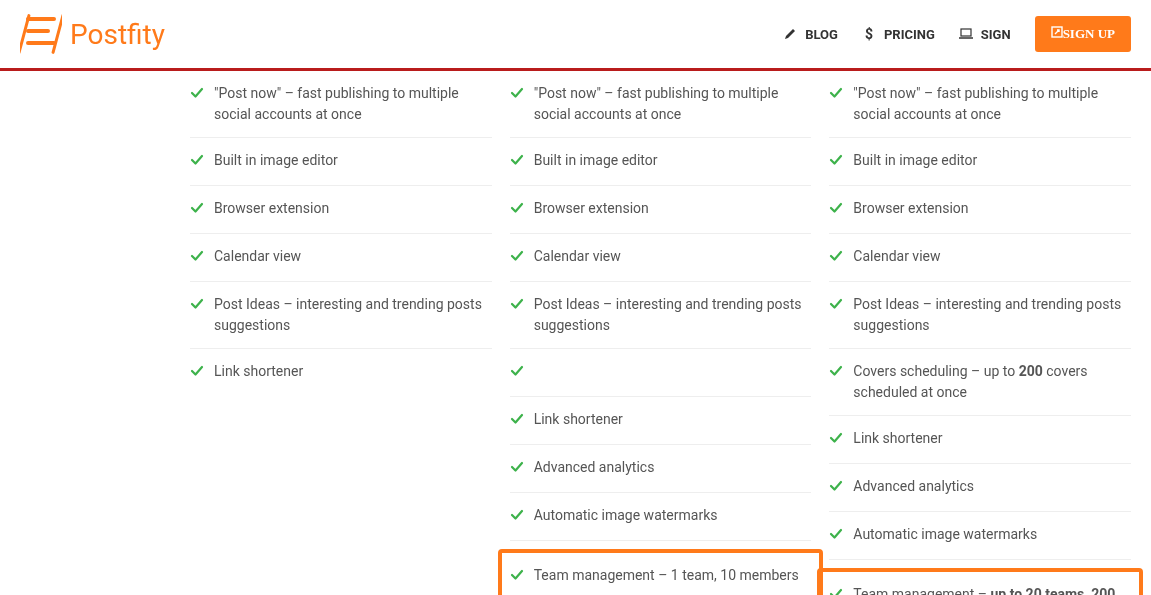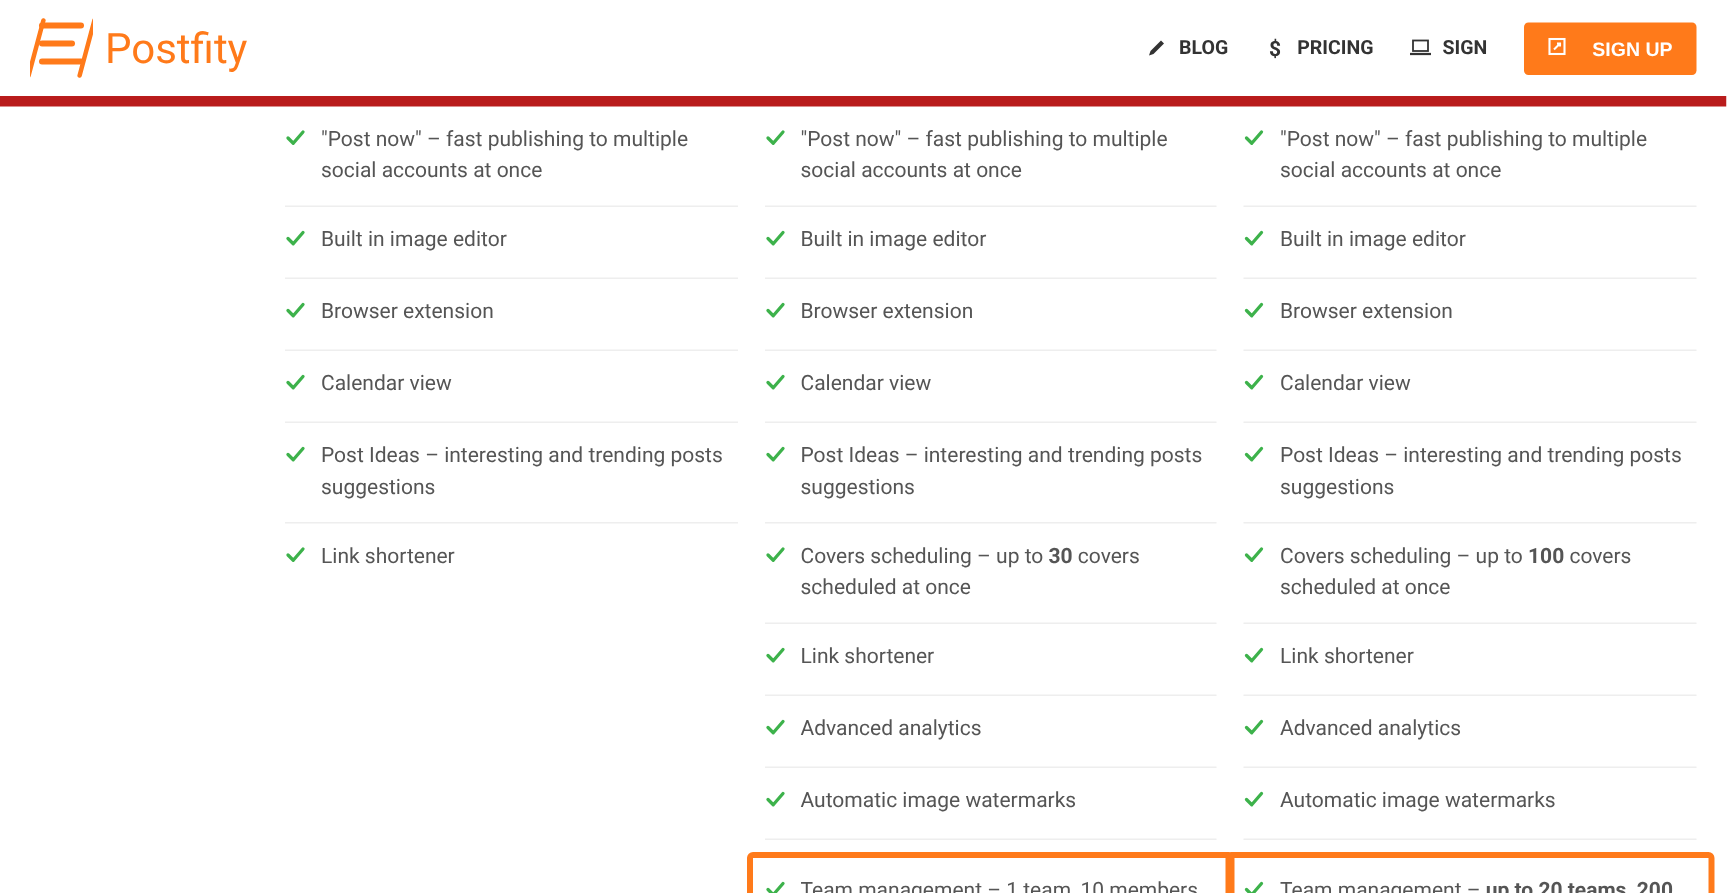--- a/index.html
+++ b/index.html
@@ -1,24 +1,24 @@
 <!DOCTYPE html>
 <html><head>
 <meta charset="utf-8">
 <style>
 * { box-sizing: border-box; margin: 0; padding: 0; }
 body { font-family: -apple-system, BlinkMacSystemFont, "Segoe UI", Roboto, Arial, sans-serif; background: #fff; color: #333; font-size: 14px; width: 1151px; }
-.header { display: flex; align-items: center; justify-content: space-between; padding: 8px 20px; border-bottom: 7px solid #b91c1c; height: 71px; }
+.header { display: flex; align-items: center; justify-content: space-between; padding: 8px 20px; border-bottom: 3px solid #b91c1c; height: 71px; }
 .logo { display: flex; align-items: center; color: #ff7a1a; font-size: 28px; font-weight: 400; }
 .logo-mark { margin-right: 8px; }
 .logo-mark svg { display: block; }
 .nav { display: flex; align-items: center; gap: 24px; }
 .nav-item { display: flex; align-items: center; gap: 8px; font-size: 13px; font-weight: 700; color: #333; cursor: pointer; }
 .nav-item .icon { width: 14px; height: 14px; display: inline-flex; align-items: center; justify-content: center; }
-.signup-btn { background: #ff7a1a; color: #fff; border: none; padding: 10px 16px; border-radius: 3px; font-size: 13px; font-weight: 700; display: flex; align-items: center; gap: 18px; cursor: pointer; }
+.signup-btn { background: #ff7a1a; color: #fff; border: none; padding: 10px 16px; border-radius: 3px; font-size: 13px; font-weight: 700; display: flex; align-items: center; gap: 0; cursor: pointer; font-family: Liberation Serif, serif; }
 .main { display: flex; gap: 18px; padding: 0 20px 20px 190px; }
 .col { flex: 1; min-width: 0; }
 .feature-item { padding: 12px 0; border-bottom: 1px solid #eee; display: flex; align-items: flex-start; gap: 10px; line-height: 1.5; color: #555; }
 .feature-item:last-child { border-bottom: none; }
 .check { color: #3db24b; flex-shrink: 0; margin-top: 2px; }
 .highlight-box { border: 4px solid #ff7a1a; border-radius: 4px; margin: 8px -12px 0 -12px; padding: 0 8px; }
 .highlight-box .feature-item { border-bottom: none; }
 .bold { font-weight: 700; }
 </style>
 </head>
@@ -143,21 +143,20 @@
       <div class="feature-item">
         <span class="check"><svg width="14" height="14" viewBox="0 0 14 14">
             <path d="M2 7 L5.5 10.5 L12 3" stroke="#3db24b" stroke-width="2.2" fill="none" stroke-linecap="round" stroke-linejoin="round"></path>
           </svg></span>
         <span>Post Ideas – interesting and trending posts suggestions</span>
       </div>
       <div class="feature-item">
         <span class="check"><svg width="14" height="14" viewBox="0 0 14 14">
             <path d="M2 7 L5.5 10.5 L12 3" stroke="#3db24b" stroke-width="2.2" fill="none" stroke-linecap="round" stroke-linejoin="round"></path>
           </svg></span>
-        <span>Covers scheduling – up to <span class="bold">30</span> covers scheduled at once</span>
       </div>
       <div class="feature-item">
         <span class="check"><svg width="14" height="14" viewBox="0 0 14 14">
             <path d="M2 7 L5.5 10.5 L12 3" stroke="#3db24b" stroke-width="2.2" fill="none" stroke-linecap="round" stroke-linejoin="round"></path>
           </svg></span>
         <span>Link shortener</span>
       </div>
       <div class="feature-item">
         <span class="check"><svg width="14" height="14" viewBox="0 0 14 14">
             <path d="M2 7 L5.5 10.5 L12 3" stroke="#3db24b" stroke-width="2.2" fill="none" stroke-linecap="round" stroke-linejoin="round"></path>
@@ -207,21 +206,21 @@
       <div class="feature-item">
         <span class="check"><svg width="14" height="14" viewBox="0 0 14 14">
             <path d="M2 7 L5.5 10.5 L12 3" stroke="#3db24b" stroke-width="2.2" fill="none" stroke-linecap="round" stroke-linejoin="round"></path>
           </svg></span>
         <span>Post Ideas – interesting and trending posts suggestions</span>
       </div>
       <div class="feature-item">
         <span class="check"><svg width="14" height="14" viewBox="0 0 14 14">
             <path d="M2 7 L5.5 10.5 L12 3" stroke="#3db24b" stroke-width="2.2" fill="none" stroke-linecap="round" stroke-linejoin="round"></path>
           </svg></span>
-        <span>Covers scheduling – up to <span class="bold">100</span> covers scheduled at once</span>
+        <span>Covers scheduling – up to <span class="bold">200</span> covers scheduled at once</span>
       </div>
       <div class="feature-item">
         <span class="check"><svg width="14" height="14" viewBox="0 0 14 14">
             <path d="M2 7 L5.5 10.5 L12 3" stroke="#3db24b" stroke-width="2.2" fill="none" stroke-linecap="round" stroke-linejoin="round"></path>
           </svg></span>
         <span>Link shortener</span>
       </div>
       <div class="feature-item">
         <span class="check"><svg width="14" height="14" viewBox="0 0 14 14">
             <path d="M2 7 L5.5 10.5 L12 3" stroke="#3db24b" stroke-width="2.2" fill="none" stroke-linecap="round" stroke-linejoin="round"></path>

